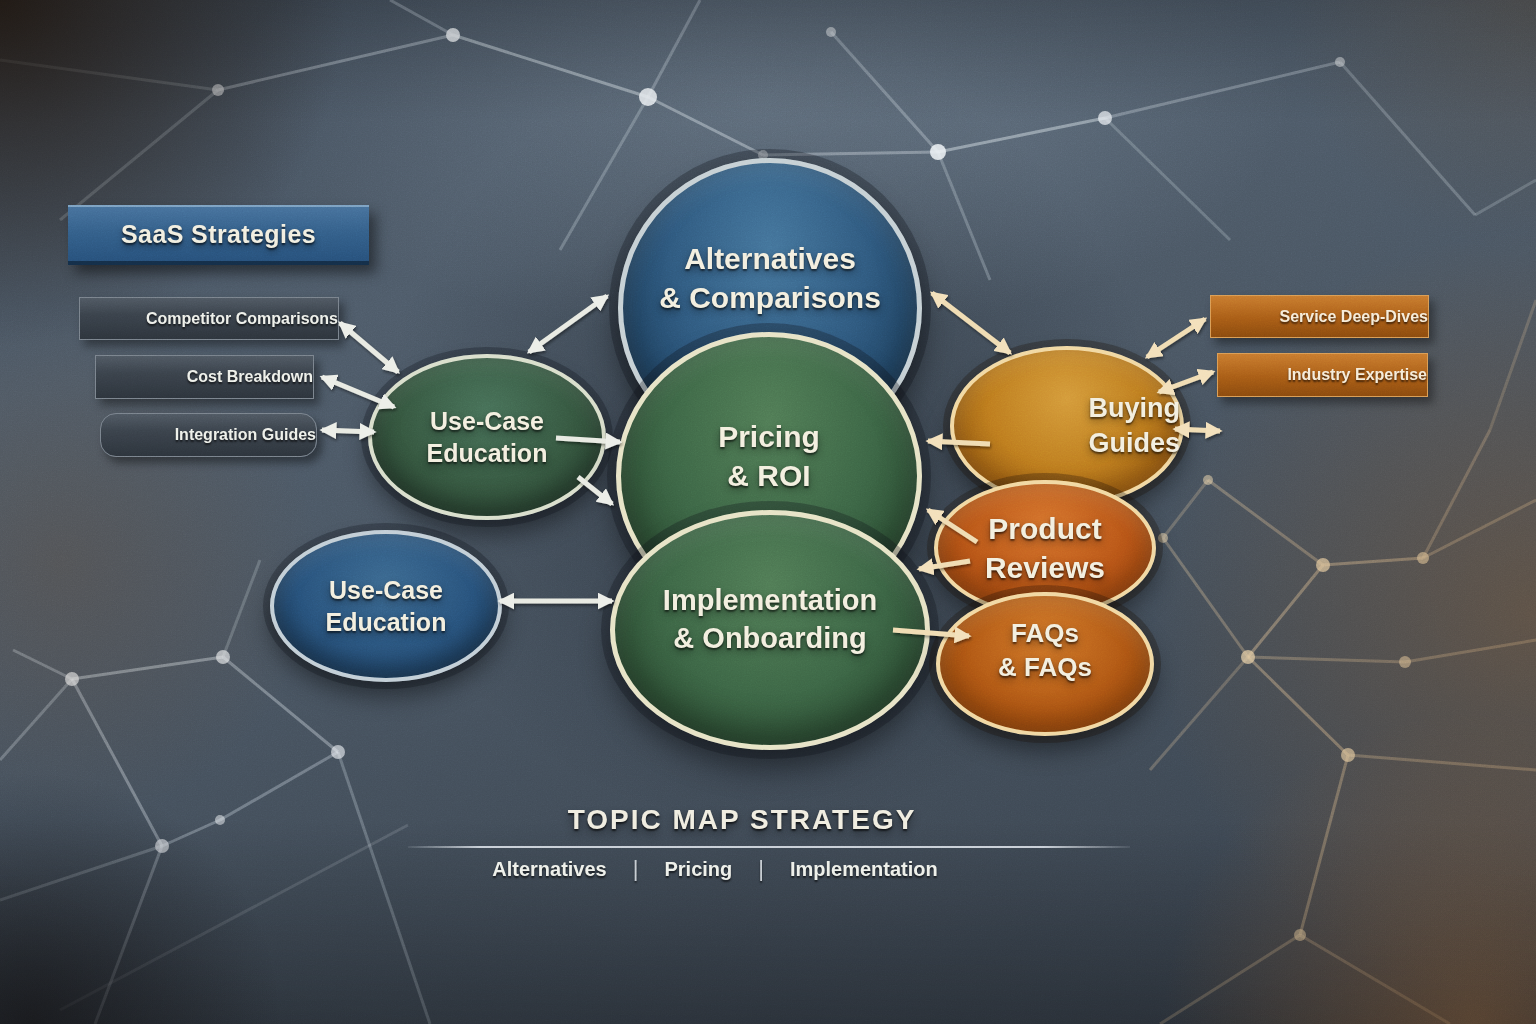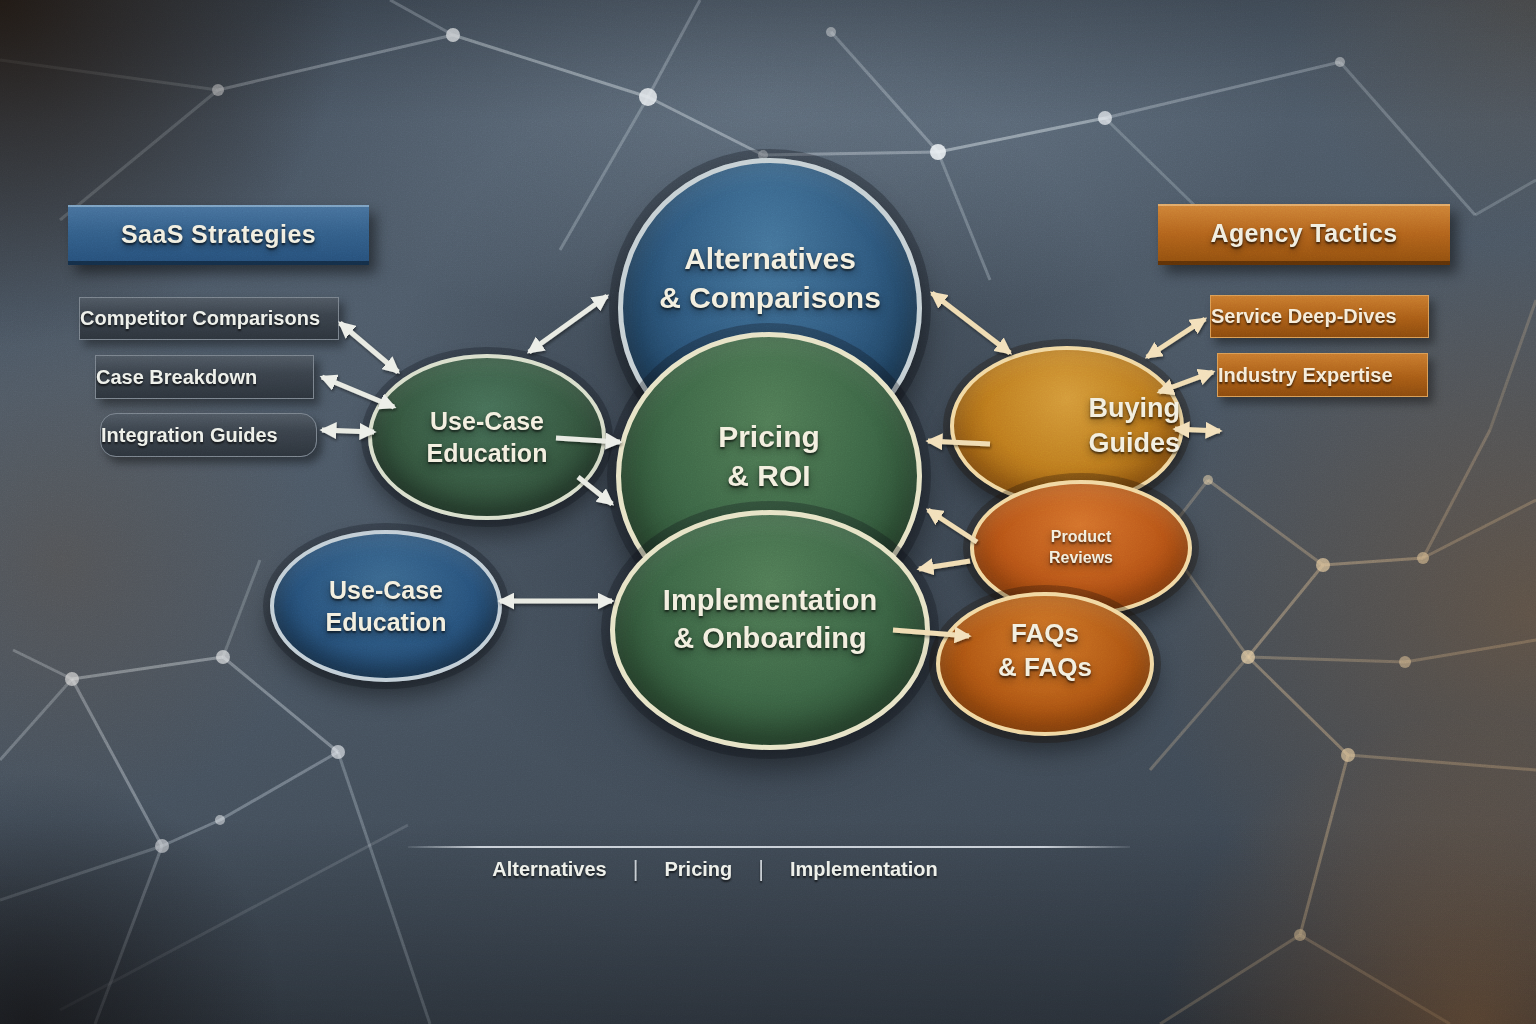--- a/index.html
+++ b/index.html
@@ -40,22 +40,22 @@
     background:linear-gradient(180deg,#46709b 0%,#335e88 48%,#27507a 100%);
     border-top:2px solid #7ba1c2; border-bottom:4px solid #142e48;
   }
   .hdr-orange{
     left:1158px; top:204px; width:292px; height:55px;
     background:linear-gradient(180deg,#cd8136 0%,#b2631c 50%,#93500f 100%);
     border-top:2px solid #e2a967; border-bottom:4px solid #5f3207;
   }
   
   .item{
-    position:absolute; z-index:2; display:flex; align-items:center; justify-content:flex-start;
-    font-weight:bold; font-size:20px; color:#eef0ea;
+    position:absolute; z-index:2; display:flex; align-items:center; justify-content:flex-end;
+    font-weight:bold; font-size:16px; color:#eef0ea;
     text-shadow:0 2px 2px rgba(0,0,0,.65);
     box-shadow:5px 6px 9px rgba(0,0,0,.40);
   }
   .item-dark{
     background:linear-gradient(180deg,#4f5862 0%,#3a424b 40%,#2d343c 100%);
     border:1px solid #79828c;
   }
   .item-orange{
     background:linear-gradient(180deg,#c87a2e 0%,#a85c16 55%,#8a4a0e 100%);
     border:1px solid #d99c55; color:#f6ecd9;
@@ -115,21 +115,21 @@
     border:4px solid #f1d8a2;
     box-shadow:0 0 0 7px rgba(25,16,8,.30), 0 14px 24px rgba(0,0,0,.45),
                inset 0 -10px 26px rgba(70,30,5,.45), inset 0 8px 18px rgba(255,240,200,.15);
   }
   .n-alt{left:618px; top:158px; width:304px; height:300px; z-index:2; font-size:30px; padding-bottom:60px; box-sizing:border-box;}
   .n-pri{left:616px; top:332px; width:306px; height:288px; z-index:3; font-size:30px; padding-bottom:40px; box-sizing:border-box;}
   .n-imp{left:610px; top:510px; width:320px; height:240px; z-index:4; font-size:29px; padding-bottom:20px; box-sizing:border-box;}
   .n-ucg{left:368px; top:354px; width:230px; height:158px; z-index:2; font-size:25px;}
   .n-ucb{left:270px; top:530px; width:224px; height:144px; z-index:2; font-size:25px;}
   .n-bg {left:950px; top:346px; width:226px; height:152px; z-index:3; font-size:27px;align-items:flex-end;}
-  .n-pr {left:970px; top:480px; width:214px; height:128px; z-index:4; font-size:16px;}
+  .n-pr {left:934px; top:480px; width:214px; height:128px; z-index:4; font-size:30px;}
   .n-tf {left:936px; top:592px; width:218px; height:144px; z-index:5; font-size:26px; padding-bottom:26px; box-sizing:border-box;}
   
   .arrows{position:absolute; left:0; top:0; z-index:6; pointer-events:none;}
   .aw{stroke:#e8eae2; stroke-width:5;}
   .ac{stroke:#f0dcb2; stroke-width:5;}
   
   .f-title{
     position:absolute; left:382px; top:804px; width:720px; z-index:2;
     text-align:center; font-weight:bold; font-size:28px; letter-spacing:2px;
     color:#f0ede0; text-shadow:0 2px 2px rgba(0,0,0,.65), 0 5px 8px rgba(0,0,0,.4);
@@ -229,29 +229,26 @@
 
   <div class="vignette"></div>
 
   <div class="hdr hdr-blue">
     <span>SaaS Strategies</span>
   </div>
   <div class="item item-dark it-competitor">
     <span>Competitor Comparisons</span>
   </div>
   <div class="item item-dark it-cost">
-    <span>Case Breakdown</span>
+    <span>Cost Breakdown</span>
   </div>
   <div class="item item-dark it-integration">
     <span>Integration Guides</span>
   </div>
 
-  <div class="hdr hdr-orange">
-    <span>Agency Tactics</span>
-  </div>
   <div class="item item-orange it-service">
     <span>Service Deep-Dives</span>
   </div>
   <div class="item item-orange it-industry">
     <span>Industry Expertise</span>
   </div>
 
   <div class="node node-blue n-alt">
     <span>Alternatives</span>
     <span>&amp; Comparisons</span>
@@ -309,20 +306,21 @@
       <line class="ac" x1="990" y1="444" x2="928" y2="441" marker-end="url(#mc)"></line>
       <line class="ac" x1="1147" y1="357" x2="1205" y2="319" marker-start="url(#mc)" marker-end="url(#mc)"></line>
       <line class="ac" x1="1159" y1="392" x2="1213" y2="372" marker-start="url(#mc)" marker-end="url(#mc)"></line>
       <line class="ac" x1="1175" y1="429" x2="1220" y2="431" marker-start="url(#mc)" marker-end="url(#mc)"></line>
       <line class="ac" x1="977" y1="542" x2="928" y2="510" marker-end="url(#mc)"></line>
       <line class="ac" x1="970" y1="561" x2="919" y2="569" marker-end="url(#mc)"></line>
       <line class="ac" x1="893" y1="630" x2="969" y2="636" marker-end="url(#mc)"></line>
     </g>
   </svg>
 
+  <div class="f-title">TOPIC MAP STRATEGY</div>
   <div class="f-line"></div>
   <div class="f-row">
     <span>Alternatives</span>
     <span class="pipe">|</span>
     <span>Pricing</span>
     <span class="pipe">|</span>
     <span>Implementation</span>
   </div>
 
   <svg class="grain" width="1536" height="1024">

